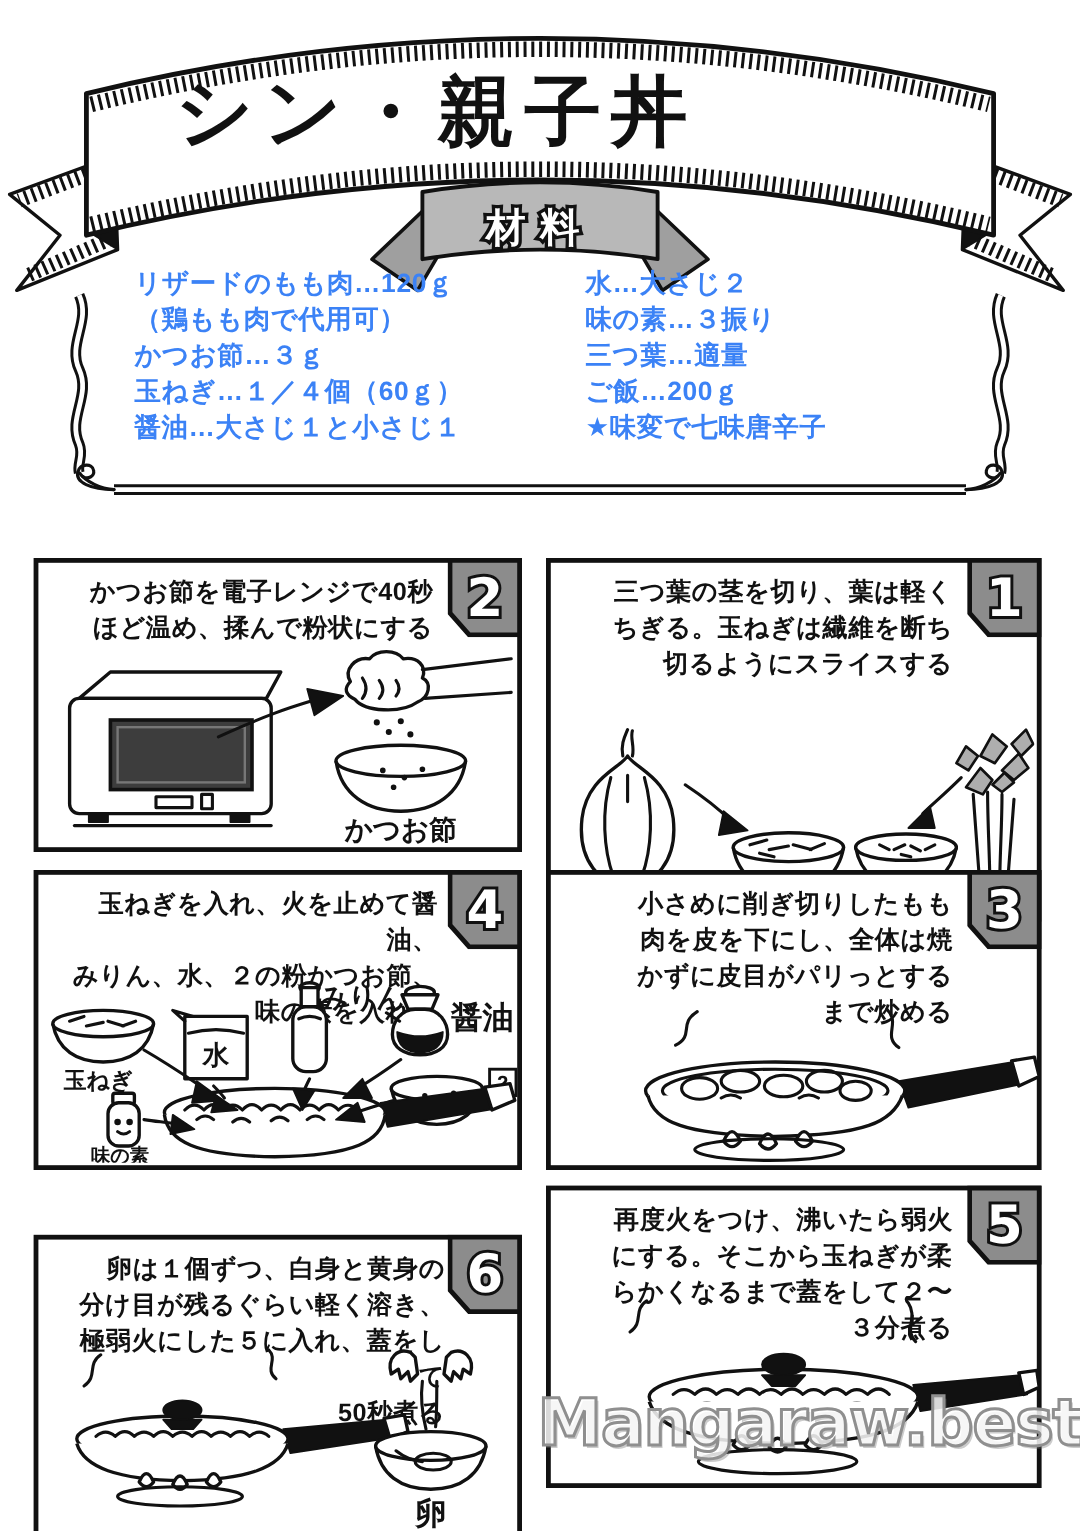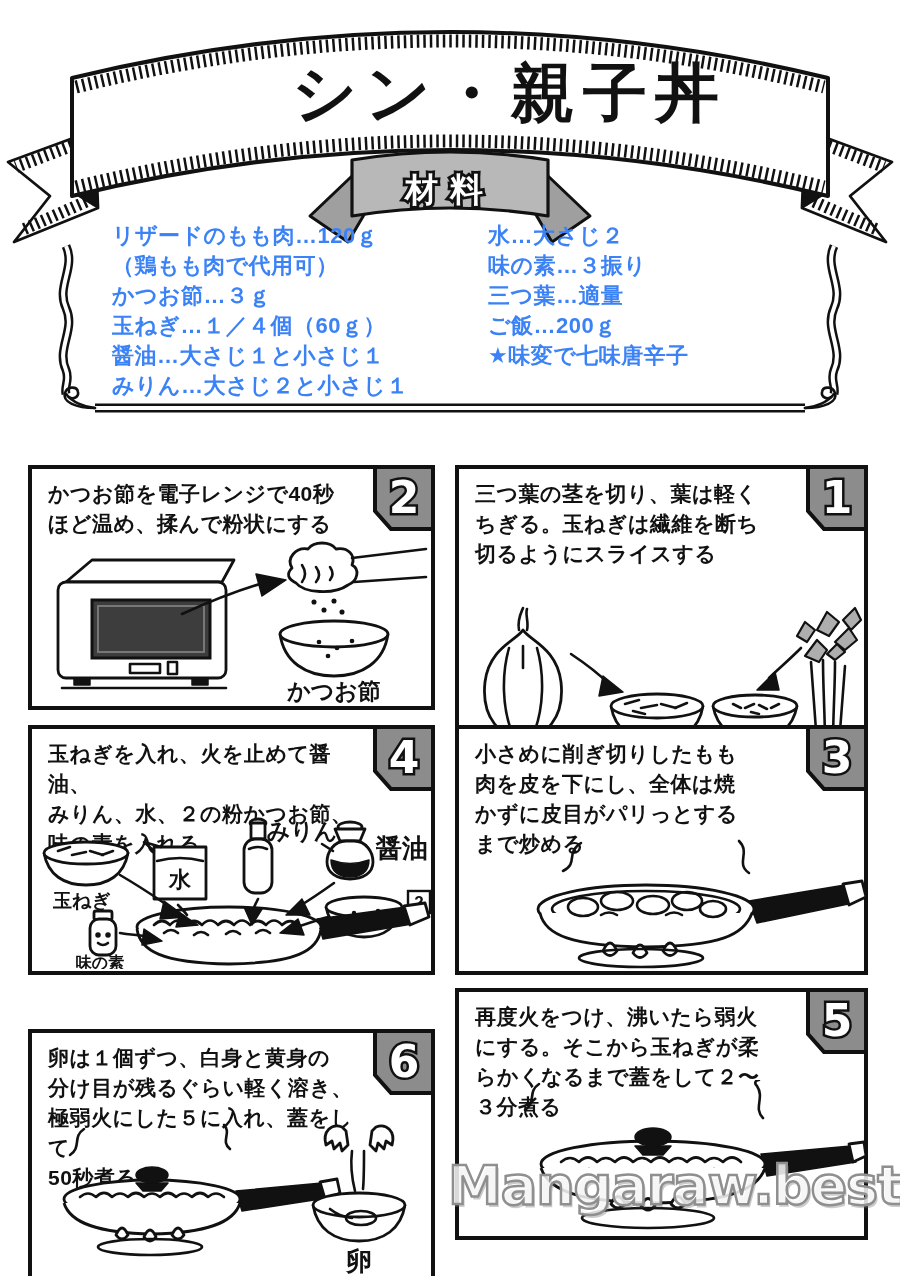--- a/index.html
+++ b/index.html
@@ -3,36 +3,36 @@
 <meta charset="utf-8">
 <style>
   html,body{margin:0;padding:0;}
   body{
     width:900px;height:1276px;position:relative;overflow:hidden;
     background:#fff;color:#111;
     font-family:"Liberation Sans","DejaVu Sans",sans-serif;
   }
   .hdr-svg{position:absolute;left:0;top:0;width:900px;height:460px;}
   .title{
-    position:absolute;left:0;top:50px;width:727px;text-align:right;
+    position:absolute;left:0;top:50px;width:727px;text-align:center;
     font-size:64px;font-weight:900;letter-spacing:8px;color:#111;
   }
   .ing-col{
     position:absolute;top:221px;font-size:22px;line-height:30px;
     font-weight:700;letter-spacing:.5px;color:#3b82f6;
   }
   .ing-col.left{left:112px;width:360px;}
   .ing-col.right{left:488px;width:380px;}
   .panel{
     position:absolute;background:#fff;border:4px solid #111;box-sizing:border-box;
   }
   .panel-text{
     position:absolute;left:16px;top:10px;right:70px;
     font-size:21px;line-height:30px;font-weight:700;color:#111;
-    white-space:pre-line;letter-spacing:.5px;
+    white-space:pre-line;letter-spacing:.5px;text-align:right;
   }
   .badge{position:absolute;top:-4px;right:-4px;width:62px;height:66px;}
   .illus{position:absolute;left:2px;bottom:2px;}
   .watermark{
     position:absolute;left:448px;top:1154px;width:424px;text-align:right;
     font-size:54px;font-weight:800;letter-spacing:-1px;z-index:6;
     color:rgba(255,255,255,.82);-webkit-text-stroke:2.5px #8f8f8f;
     text-shadow:2px 3px 0 rgba(110,110,110,.35);
     font-family:"DejaVu Sans","Liberation Sans",sans-serif;
   }
@@ -89,21 +89,20 @@
 </svg>
 
 <div class="title">シン・親子丼</div>
 
 <div class="ing-col left">
   <div>リザードのもも肉…120ｇ</div>
   <div>（鶏もも肉で代用可）</div>
   <div>かつお節…３ｇ</div>
   <div>玉ねぎ…１／４個（60ｇ）</div>
   <div>醤油…大さじ１と小さじ１</div>
-  <div>みりん…大さじ２と小さじ１</div>
 </div>
 <div class="ing-col right">
   <div>水…大さじ２</div>
   <div>味の素…３振り</div>
   <div>三つ葉…適量</div>
   <div>ご飯…200ｇ</div>
   <div>★味変で七味唐辛子</div>
 </div>
 
 <div class="panel" style="left:28px;top:465px;width:407px;height:245px;">

